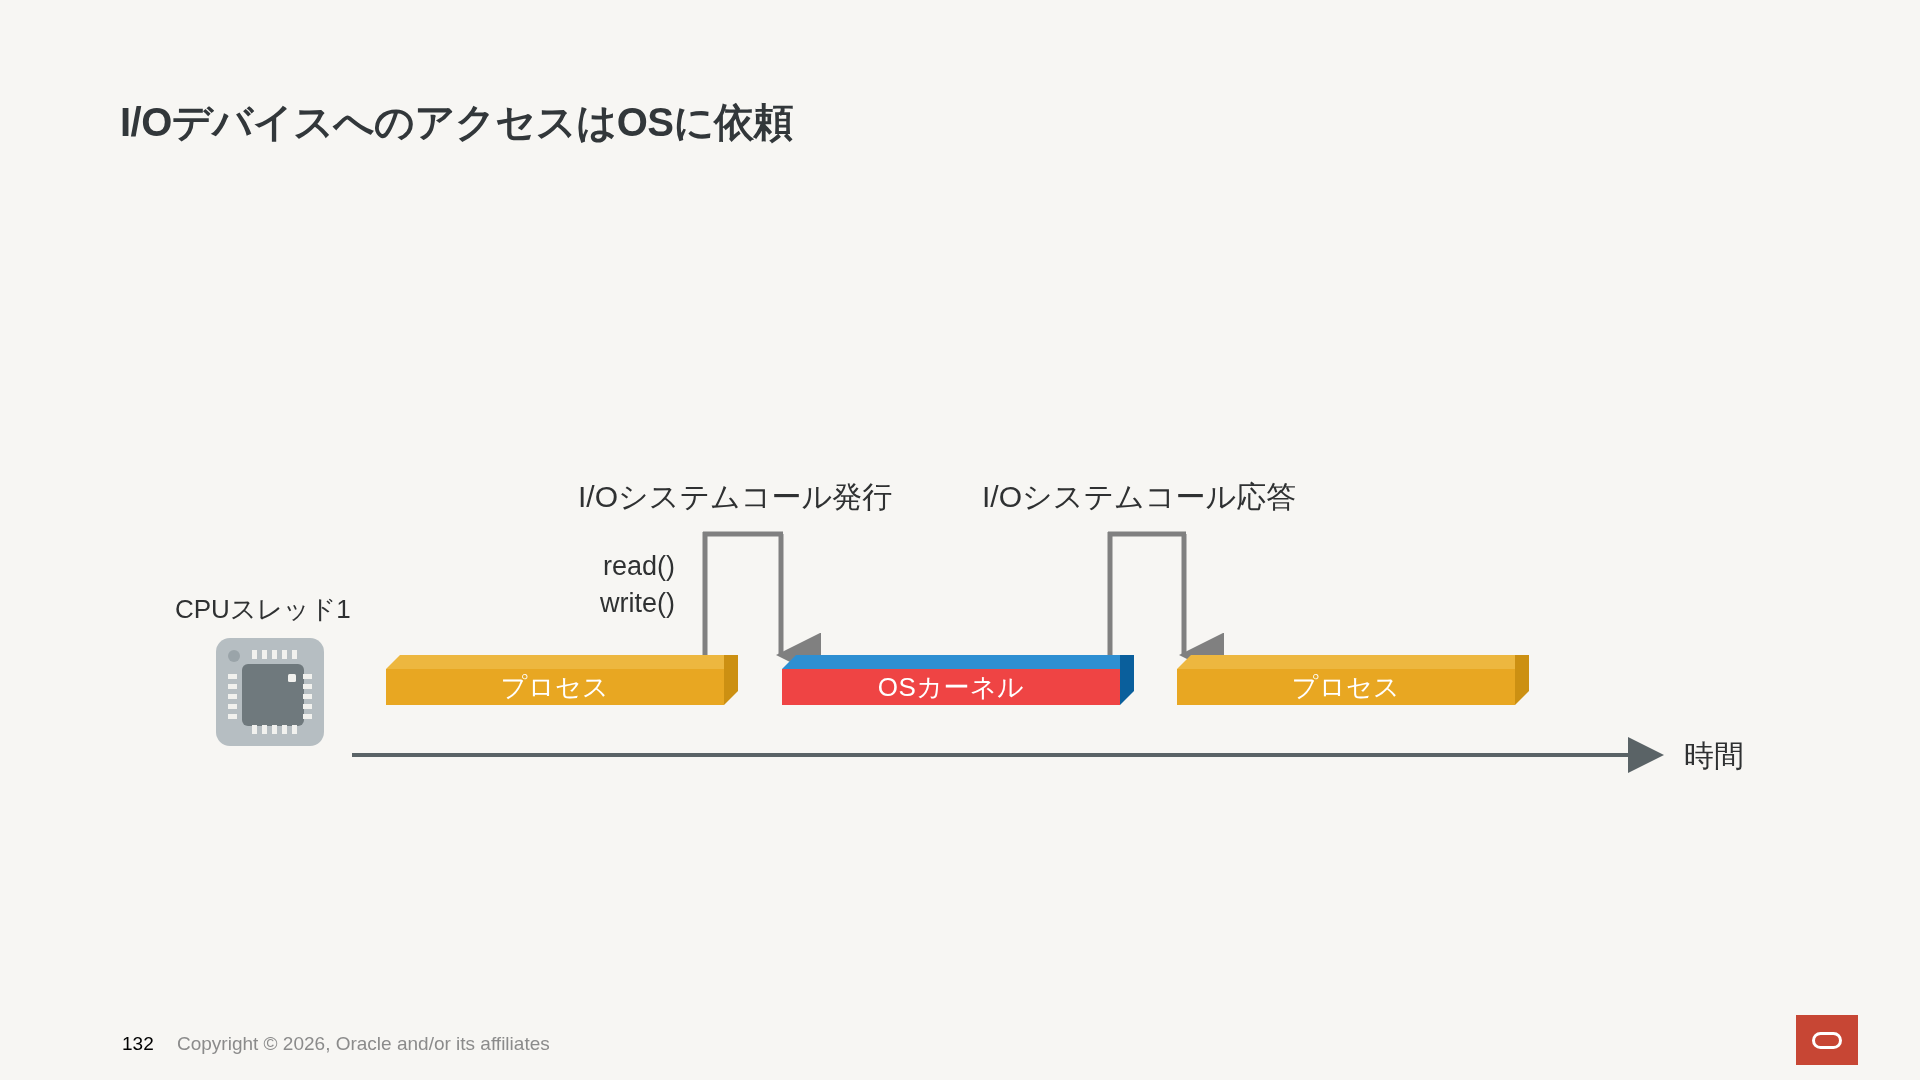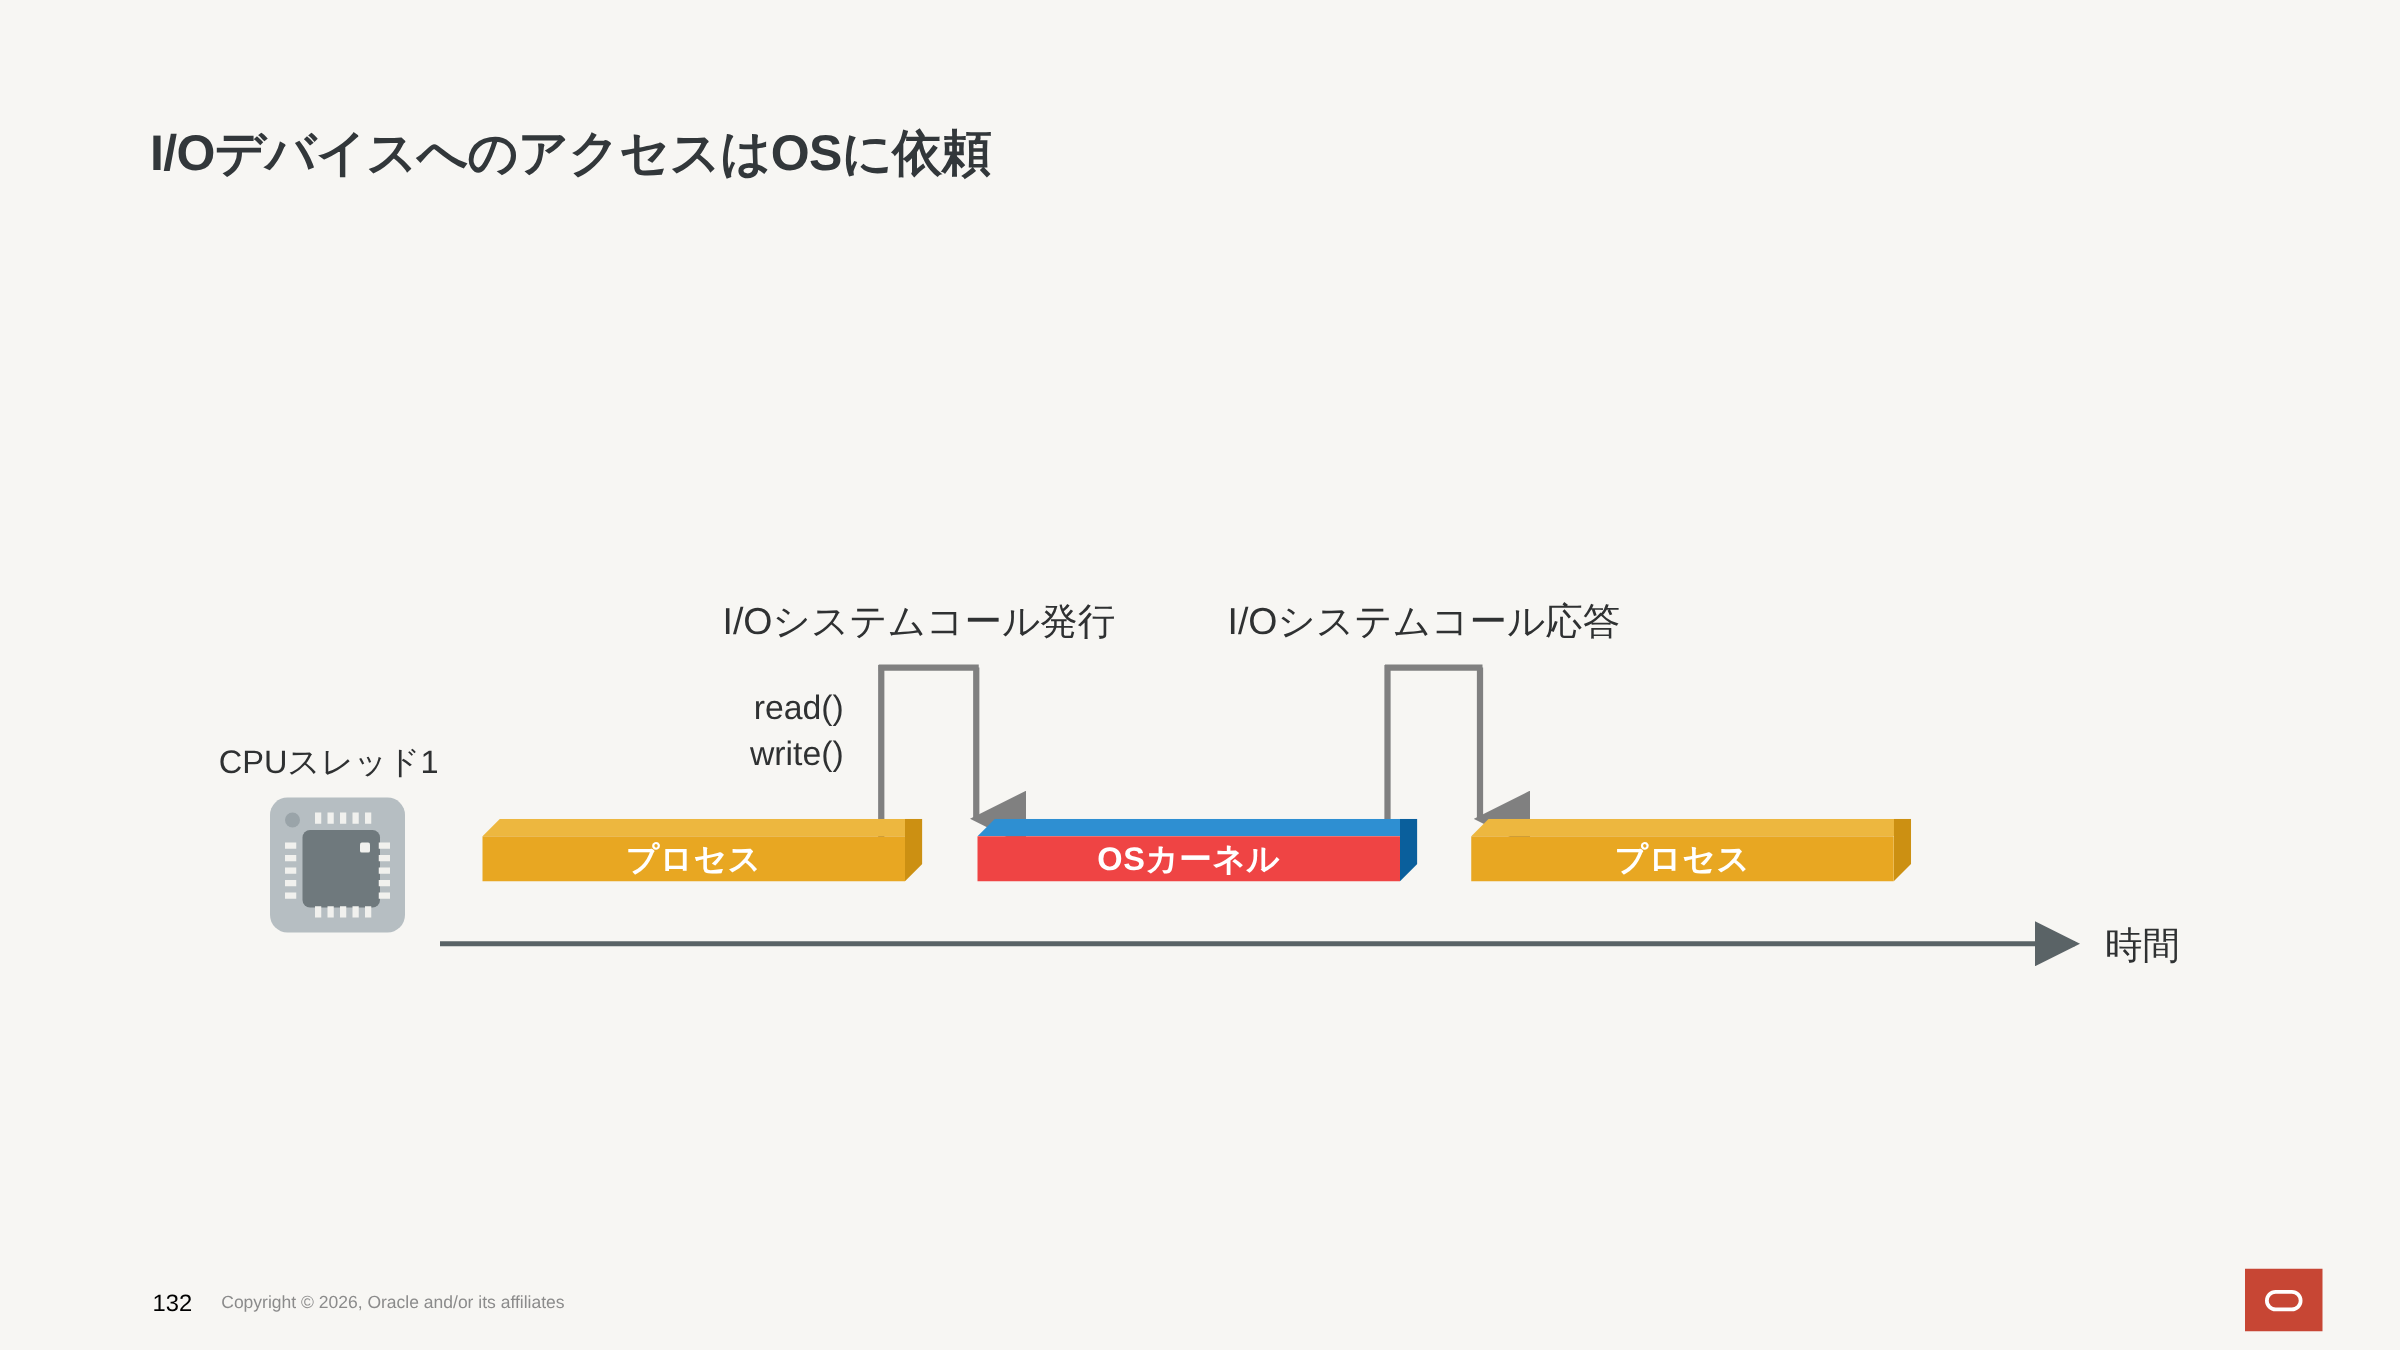--- a/index.html
+++ b/index.html
@@ -81,21 +81,20 @@
     font-size: 26px;
     color: #2f3132;
     white-space: nowrap;
     text-align: center;
   }
 
   
   .bar {
     position: absolute;
     height: 50px;
-    font-weight: bold;
   }
   .bar .face-front {
     position: absolute;
     left: 0;
     top: 14px;
     right: 14px;
     bottom: 0;
     display: flex;
     align-items: center;
     justify-content: center;
@@ -143,21 +142,21 @@
     position: absolute;
     left: 122px;
     top: 1033px;
     font-size: 19px;
     color: #000000;
   }
   .footer-copy {
     position: absolute;
     left: 177px;
     top: 1033px;
-    font-size: 14px;
+    font-size: 19px;
     color: #8b8b8b;
     white-space: nowrap;
   }
   .oracle-logo {
     position: absolute;
     left: 1796px;
     top: 1015px;
     width: 62px;
     height: 50px;
     background: #c74634;

